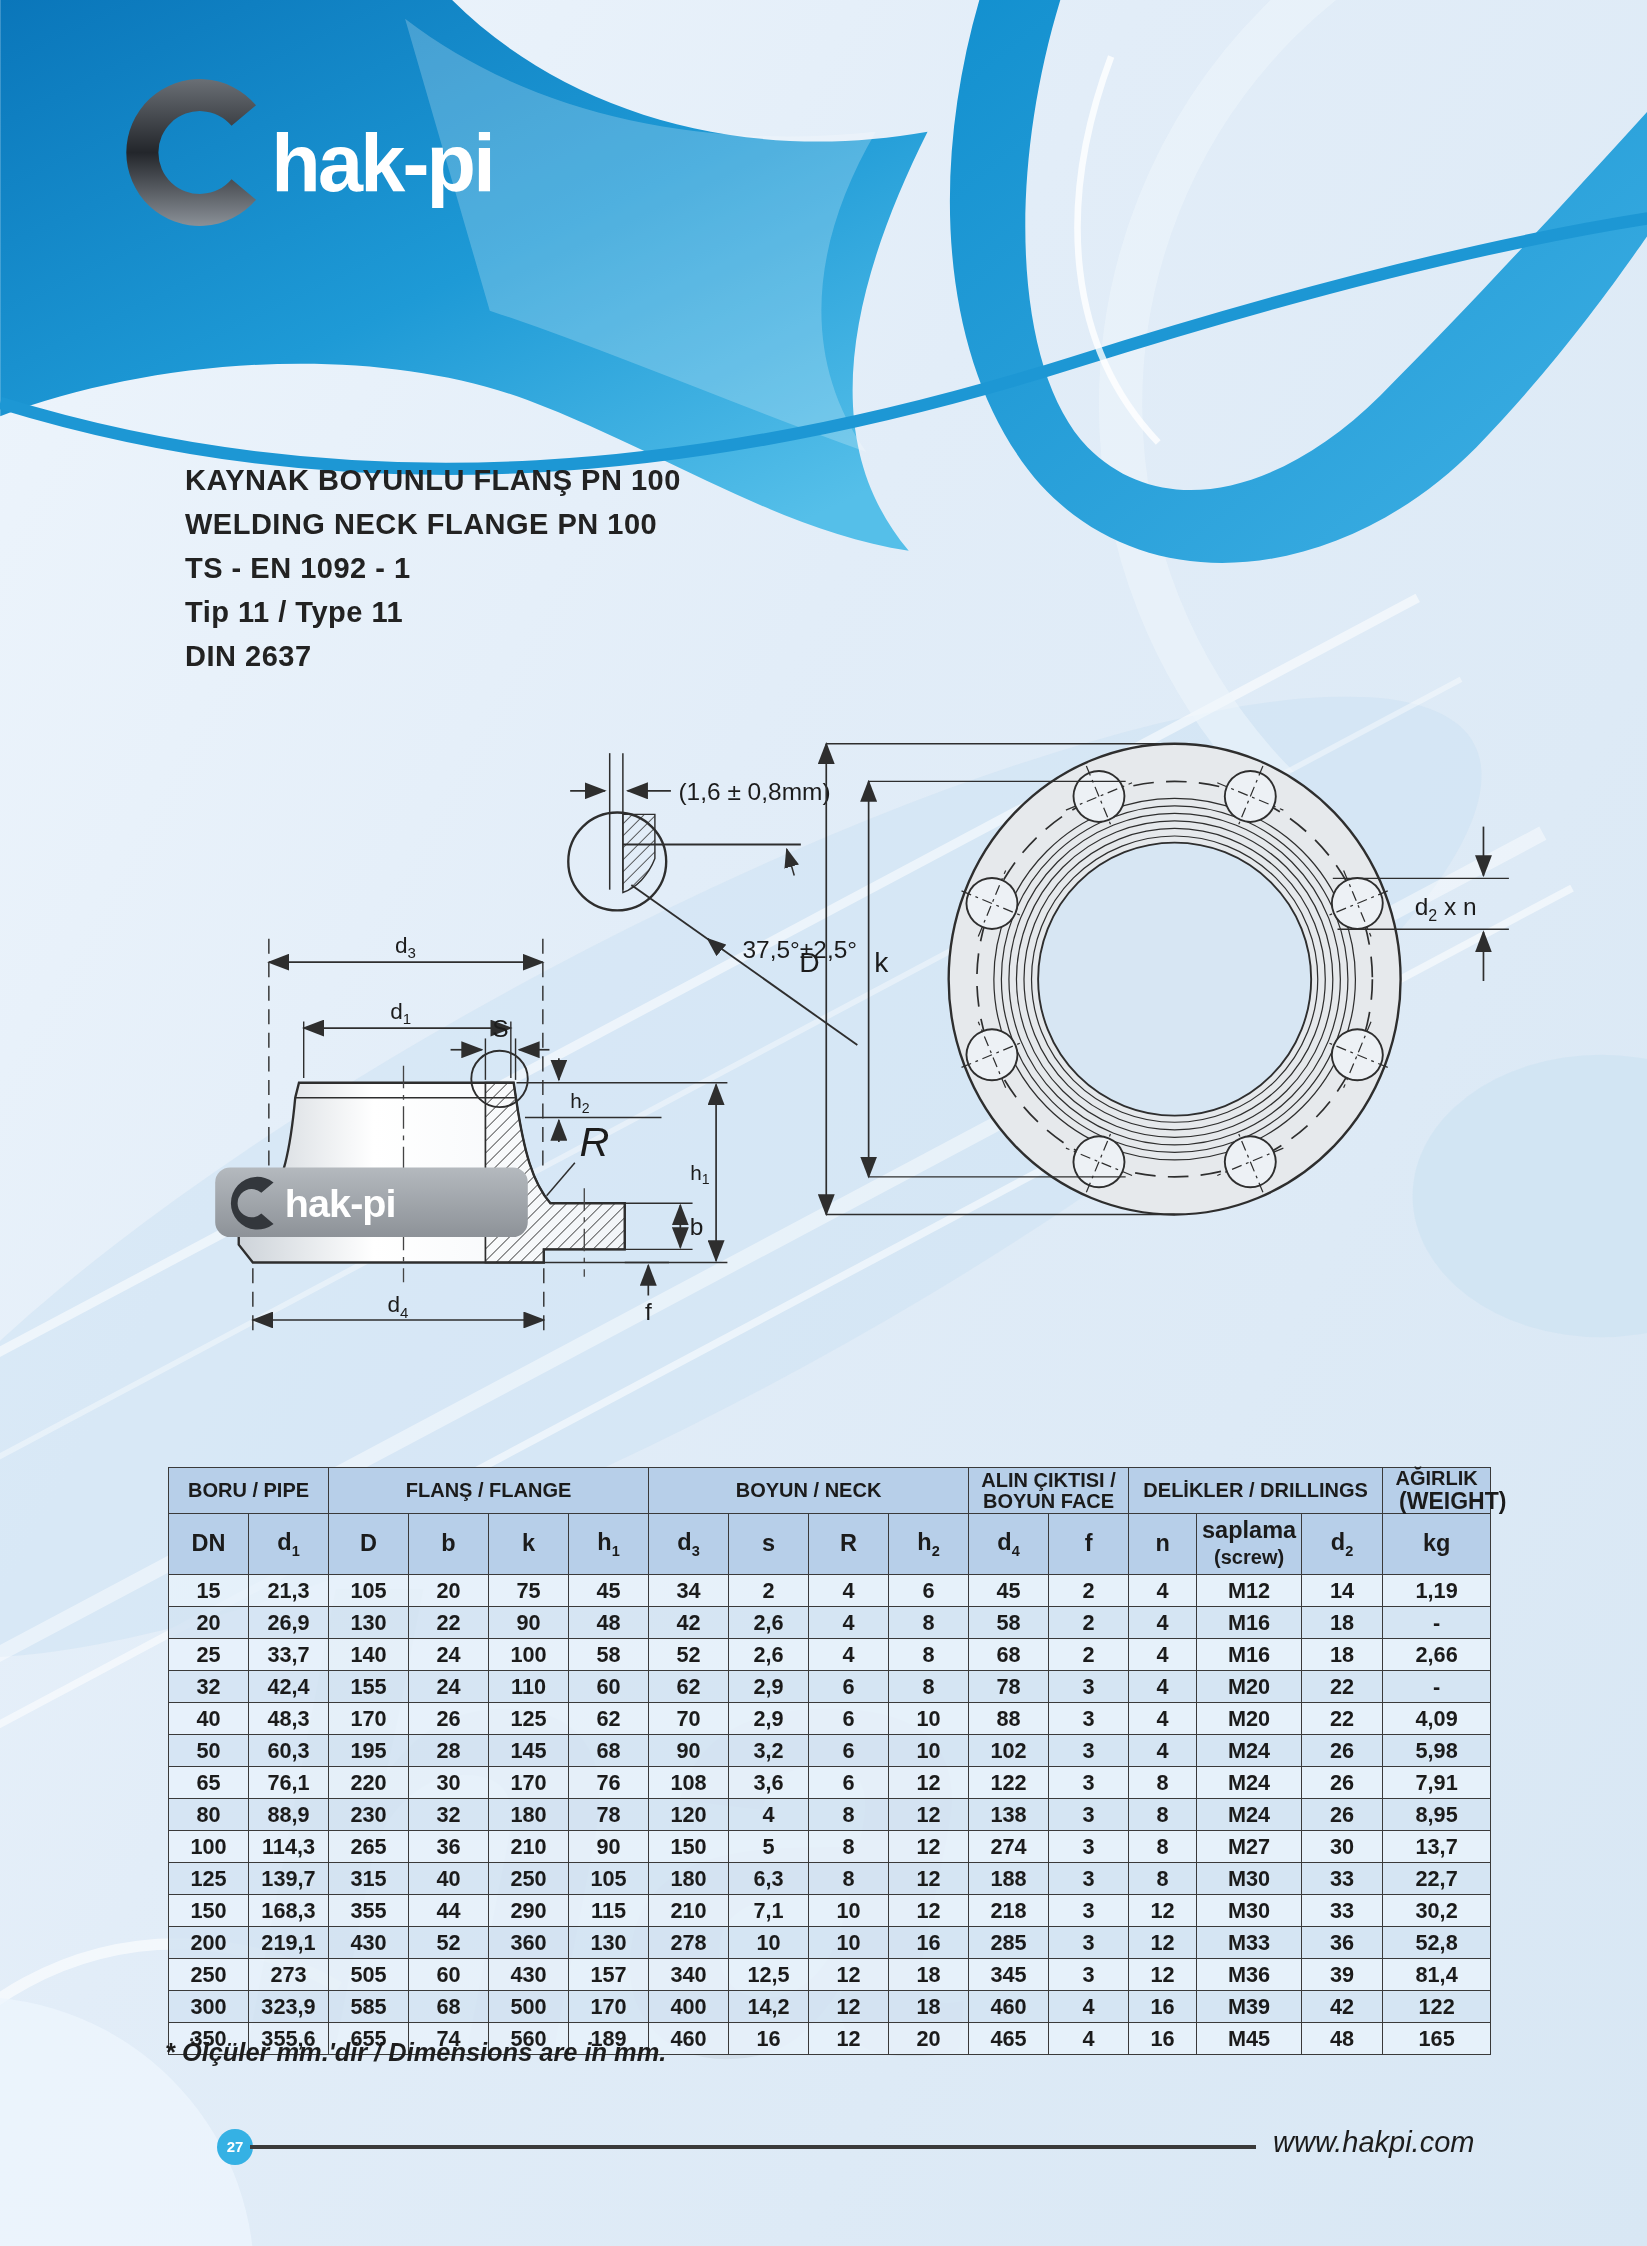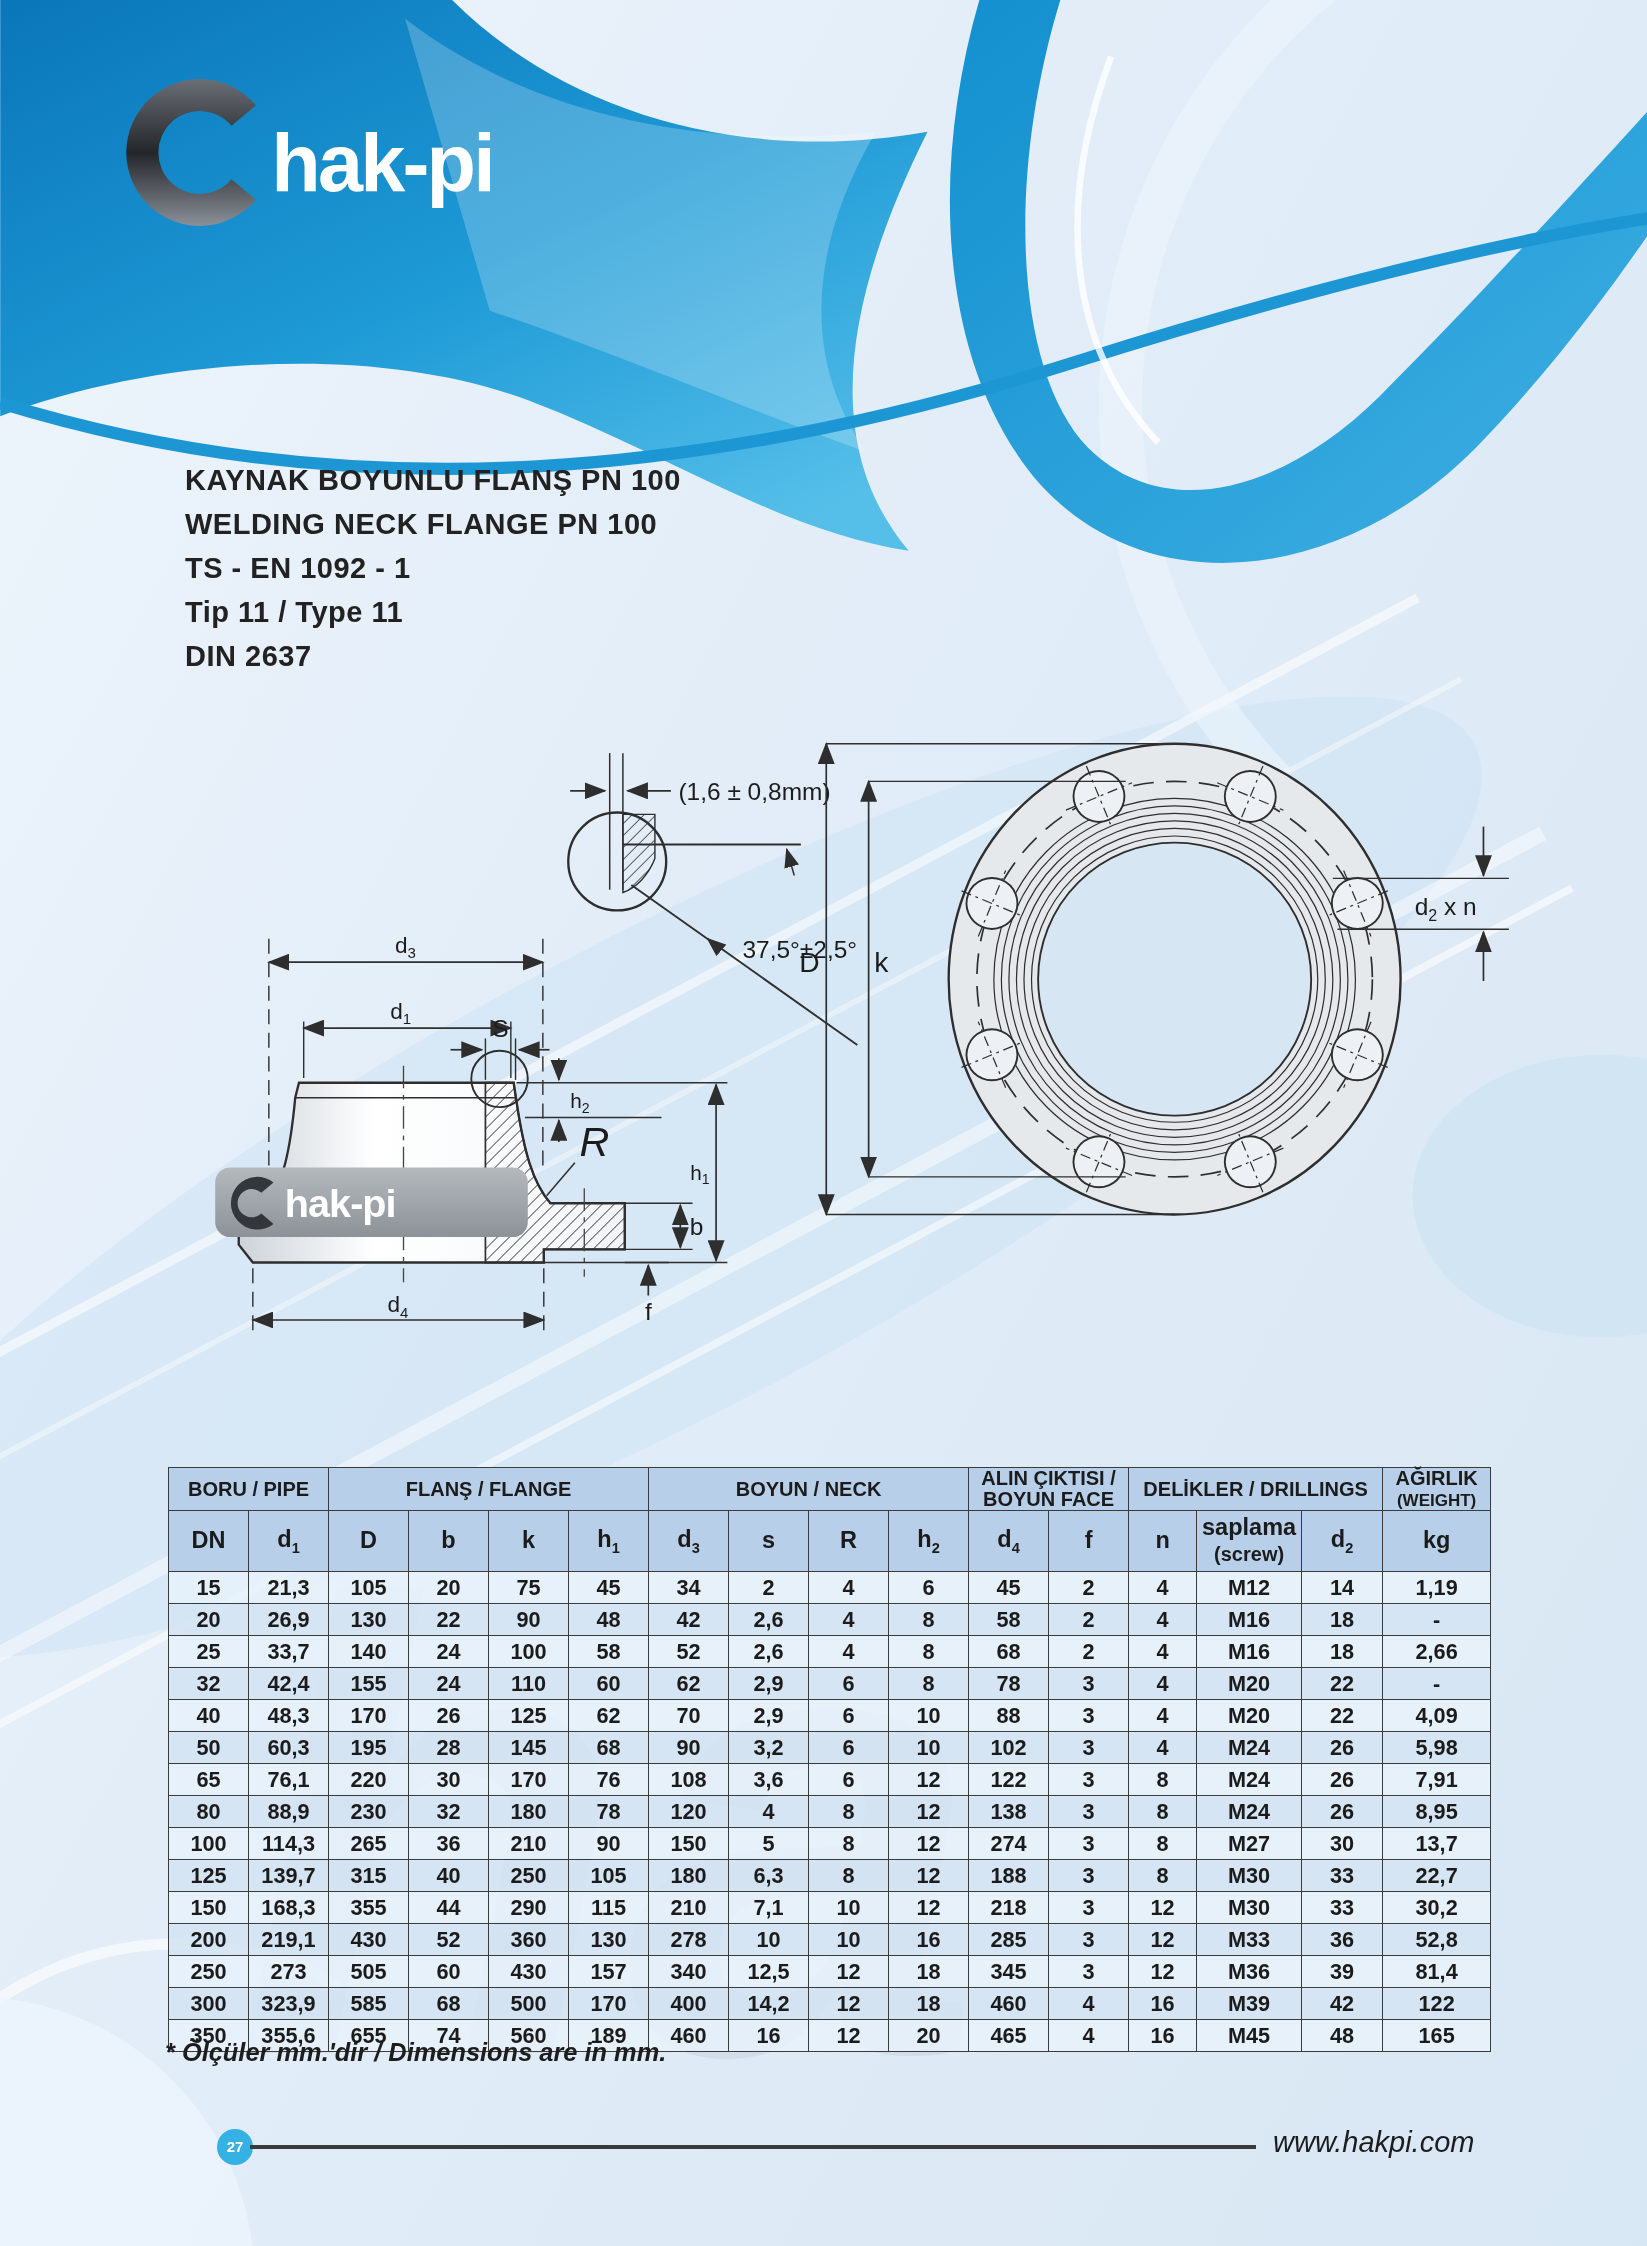--- a/index.html
+++ b/index.html
@@ -14,21 +14,21 @@
   
   .title-block{position:absolute;left:185px;top:458px;color:#222;font-weight:bold;}
   .title-block div{font-size:29px;line-height:44px;letter-spacing:0.5px;white-space:nowrap;}
 
   
   .tbl-wrap{position:absolute;left:168px;top:1467px;}
   table.flange{border-collapse:collapse;table-layout:fixed;width:1323px;
     font-weight:bold;color:#1b1b1b;}
   table.flange th,table.flange td{border:1.9px solid #3a3a3a;text-align:center;vertical-align:middle;padding:0;}
   table.flange th.gh{background:#b7cfe9;font-size:20px;height:38px;line-height:1.05;}
-  table.flange th.gh .g2{font-size:17px;}
+  table.flange th.gh .g2{font-size:23px;margin-left:16px;}
   table.flange th.ch{background:#b7cfe9;font-size:23.5px;height:60px;line-height:1.1;}
   table.flange th.ch .chs{font-size:20px;font-weight:bold;}
   table.flange td{font-size:21.7px;height:31px;}
   table.flange tbody tr:nth-child(odd) td{background:rgba(231,241,250,.88);}
   table.flange tbody tr:nth-child(even) td{background:rgba(212,228,243,.88);}
   col.c13{width:68px}col.c14{width:105px}col.c15{width:81px}col.c16{width:108px}
   col.cn{width:80px}
   sub{font-size:62%;}
 
   .footnote{position:absolute;left:165px;top:2038px;font-size:25.4px;font-weight:bold;font-style:italic;color:#1d1d1d;}

